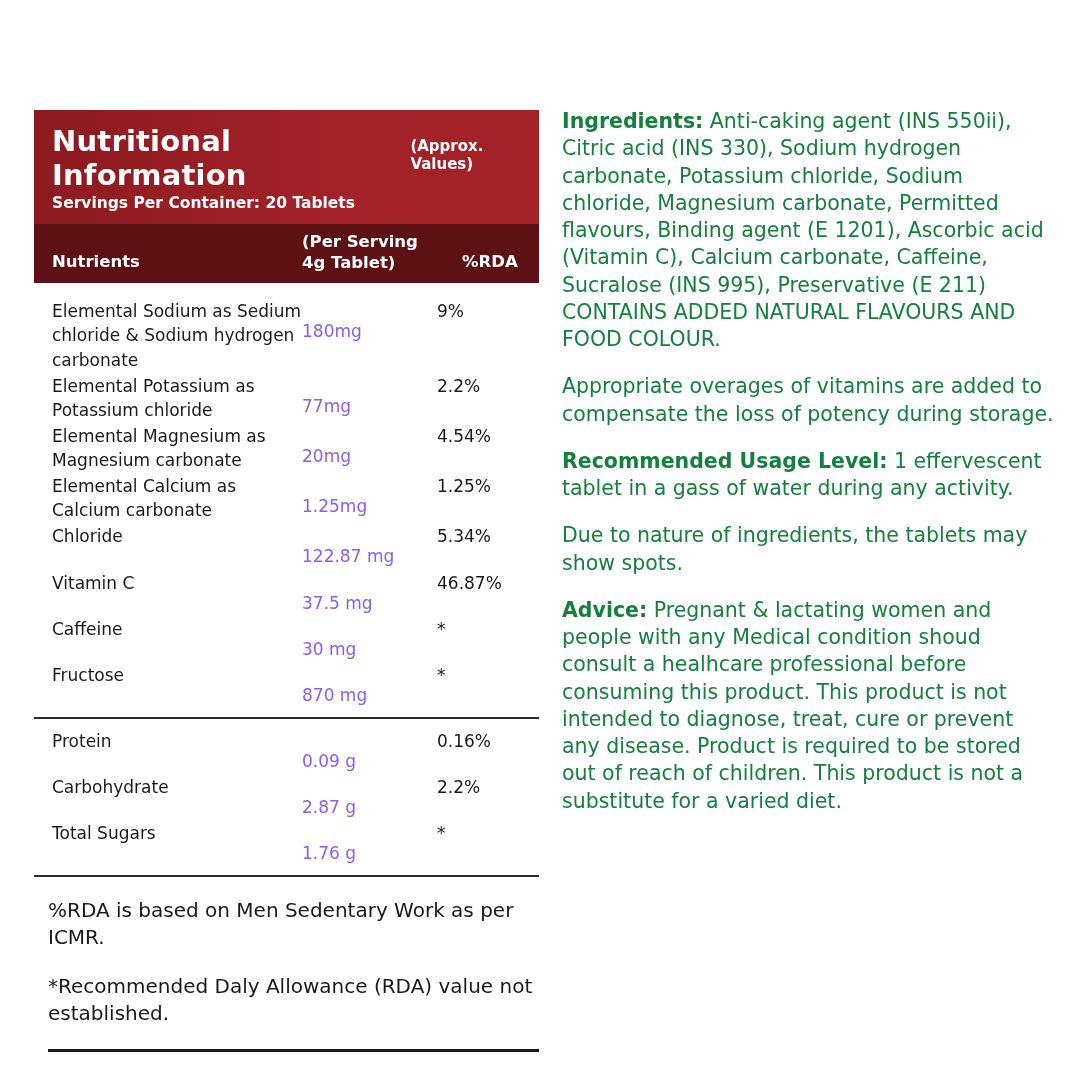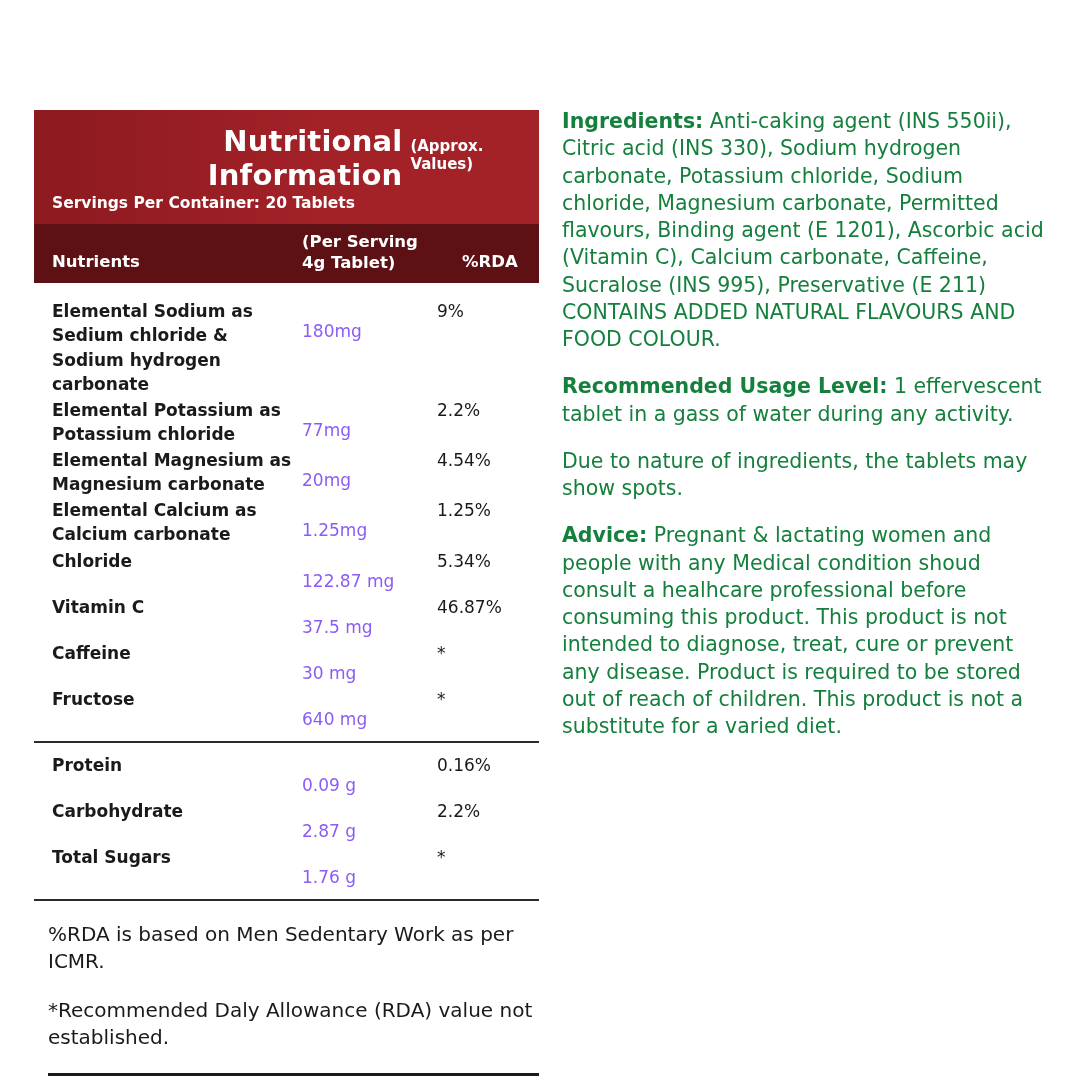--- a/index.html
+++ b/index.html
@@ -38,21 +38,20 @@
   }
   .nutri-title-row {
     display: flex;
     align-items: baseline;
     gap: 8px;
   }
   .nutri-title {
     font-size: 29px;
     font-weight: bold;
     letter-spacing: 0.2px;
-    text-align: right;
   }
   .nutri-approx {
     font-size: 15px;
     font-weight: bold;
   }
   .serving-line {
     font-size: 15.5px;
     font-weight: bold;
     margin-top: 7px;
     line-height: 1.42;
@@ -92,21 +91,21 @@
   .nrow {
     display: flex;
     align-items: flex-start;
     padding: 0 0 0 18px;
     box-sizing: border-box;
     margin-bottom: 2px;
   }
   .nrow .c-name {
     width: 250px;
     font-size: 17px;
-    font-weight: bold;
+    font-weight: normal;
     line-height: 1.42;
     color: #1a1a1a;
   }
   .nrow .c-val {
     width: 135px;
     font-size: 17px;
     line-height: 1.42;
     color: #8b5cf6;
     margin-top: 20px;
   }
@@ -224,21 +223,21 @@
       </div>
 
       <div class="nrow">
         <div class="c-name">Caffeine</div>
         <div class="c-val">30 mg</div>
         <div class="c-rda">*</div>
       </div>
 
       <div class="nrow">
         <div class="c-name">Fructose</div>
-        <div class="c-val">640 mg</div>
+        <div class="c-val">870 mg</div>
         <div class="c-rda">*</div>
       </div>
 
       <div class="divider"></div>
 
 
 
       <div class="nrow">
         <div class="c-name">Protein</div>
         <div class="c-val">0.09 g</div>
@@ -268,20 +267,22 @@
   </div>
 
   <div class="right-panel">
 
     <div class="r-para tight">
       <span class="r-label">Ingredients:</span><span> Anti-caking agent (INS 550ii), Citric acid (INS 330), Sodium hydrogen carbonate, Potassium chloride, Sodium chloride, Magnesium carbonate, Permitted flavours, Binding agent (E 1201), Ascorbic acid (Vitamin C), Calcium carbonate, Caffeine, Sucralose (INS 995), Preservative (E 211)</span>
     </div>
 
     <div class="r-para r-caps">CONTAINS ADDED NATURAL FLAVOURS AND FOOD COLOUR.</div>
 
+    <div class="r-para" style="white-space:pre-line">Appropriate overages of vitamins are added to
+compensate the loss of potency during storage.</div>
 
     <div class="r-para">
       <span class="r-label">Recommended Usage Level:</span><span> 1 effervescent tablet in a gass of water during any activity.</span>
     </div>
 
     <div class="r-para">Due to nature of ingredients, the tablets may show spots.</div>
 
     <div class="r-para">
       <span class="r-label">Advice:</span><span> Pregnant &amp; lactating women and people with any Medical condition shoud consult a healhcare professional before consuming this product. This product is not intended to diagnose, treat, cure or prevent any disease. Product is required to be stored out of reach of children. This product is not a substitute for a varied diet.</span>
     </div>

